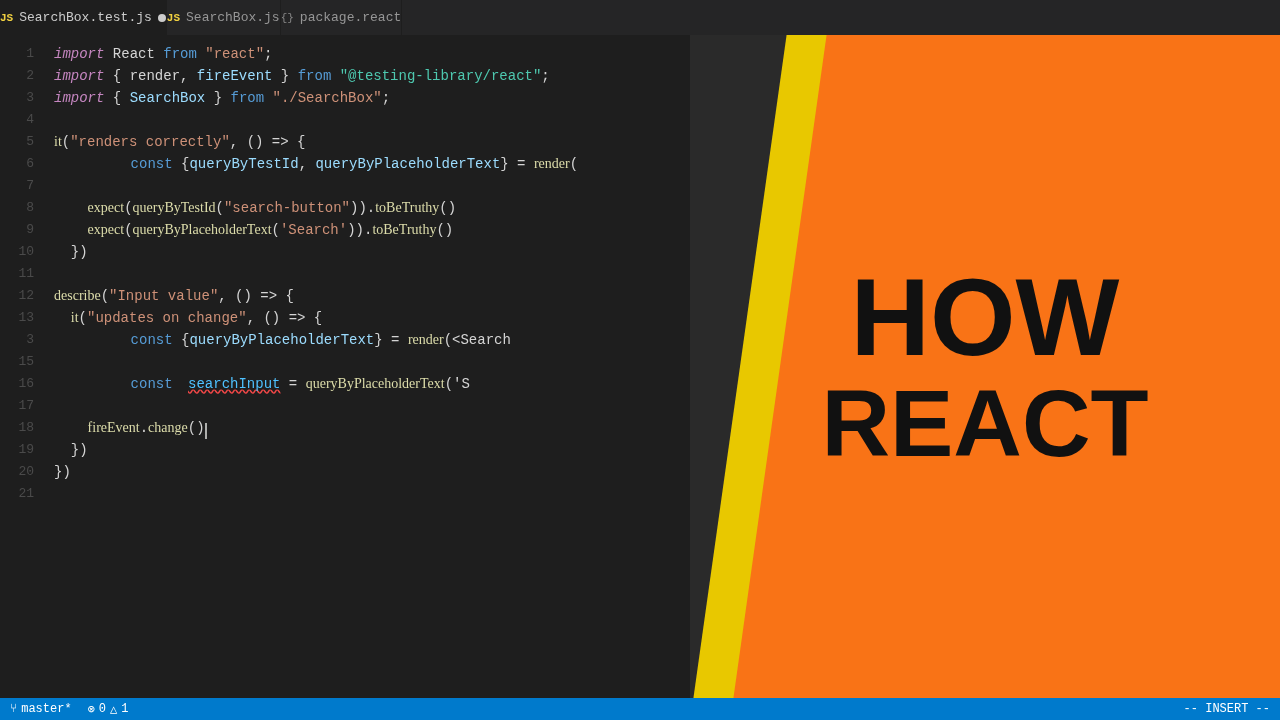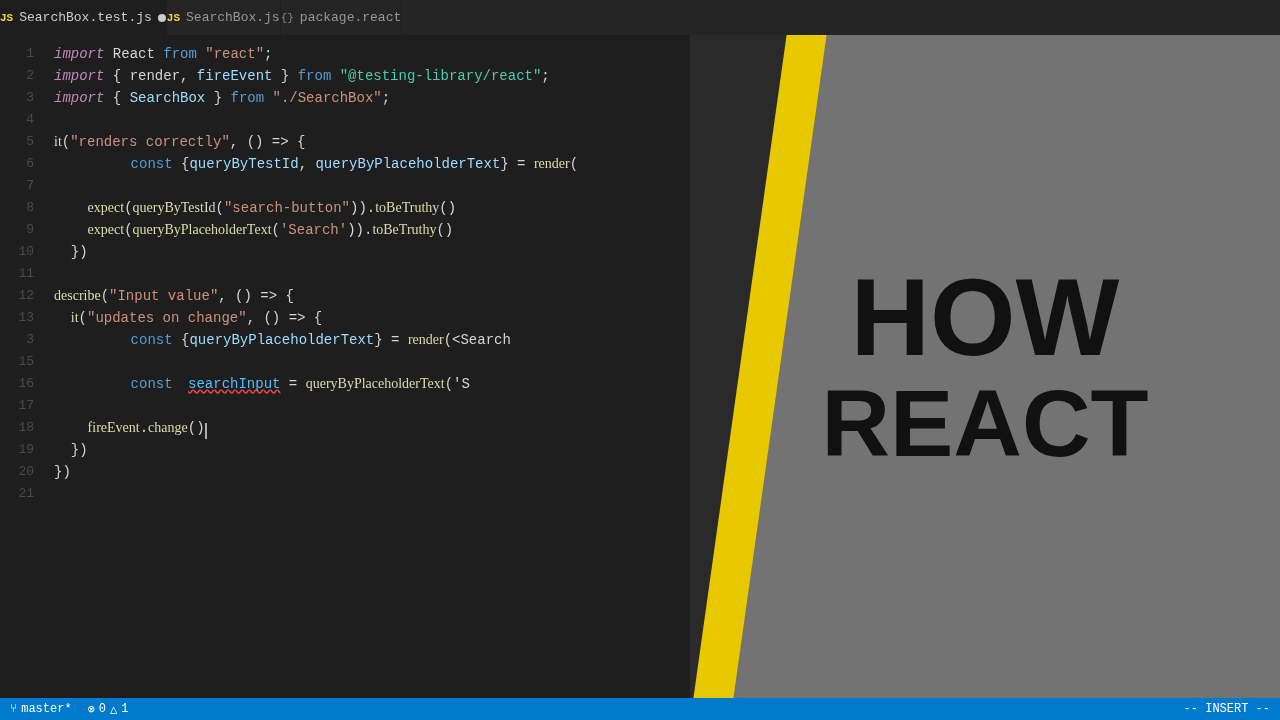--- a/index.html
+++ b/index.html
@@ -125,21 +125,21 @@
       animation: blink 1s infinite;
     }
     @keyframes blink {
       0%, 50% { opacity: 1; }
       51%, 100% { opacity: 0; }
     }
 
     
     .yellow-panel {
       flex: 1;
-      background: #737373;
+      background: #f97316;
       position: relative;
       display: flex;
       align-items: center;
       justify-content: center;
       overflow: hidden;
     }
 
     .diagonal-dark {
       position: absolute;
       top: 0;

